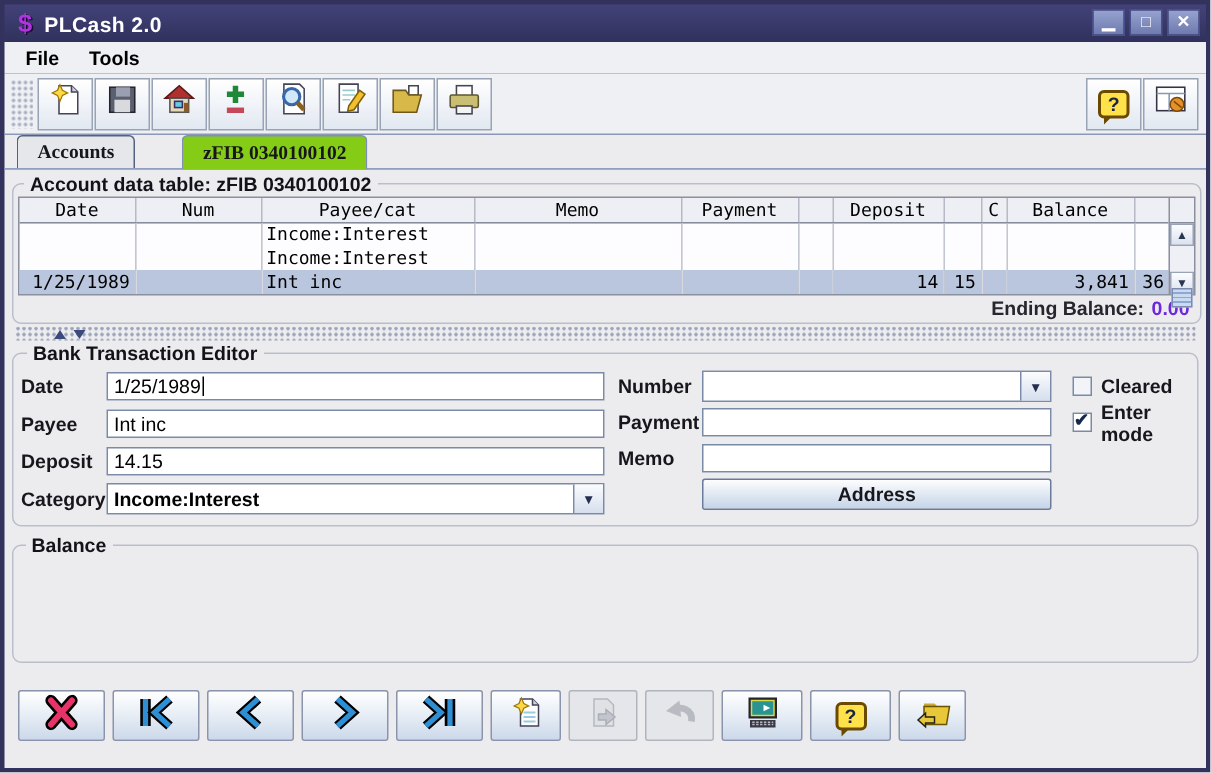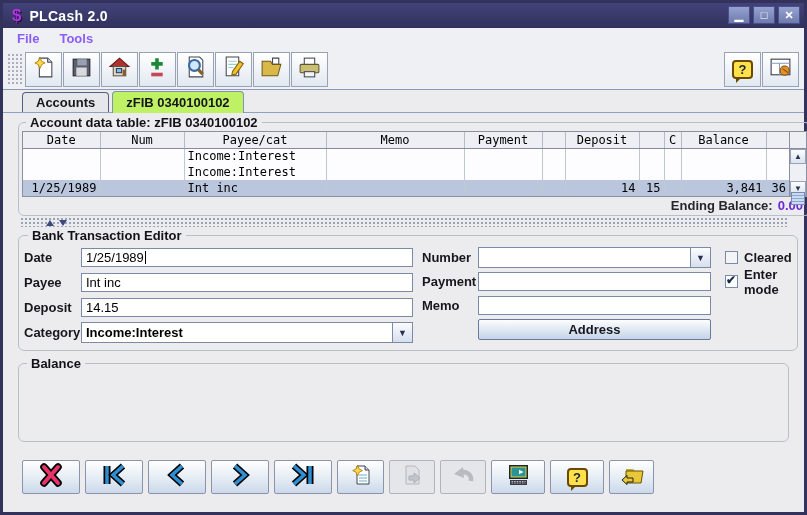--- a/index.html
+++ b/index.html
@@ -10,36 +10,36 @@
 
   
   .titlebar { height:25px; background:linear-gradient(180deg,#42427a,#31315c); display:flex; align-items:center; padding:0 5px; position:relative; flex:none; }
   .dollar-ic { color:#b233e0; font-weight:bold; font-size:17px; text-shadow:1px 1px 0 #1a0a30; margin:0 8px 0 4px; }
   .title-text { color:#ffffff; font-weight:bold; font-size:14px; letter-spacing:.3px; }
   .win-controls { position:absolute; right:4px; top:3px; display:flex; gap:3px; }
   .win-btn { width:22px; height:18px; background:linear-gradient(180deg,#96a2ce,#6e7aae); border:1px solid #47508a; color:#fff; font-size:11px; font-weight:bold; display:flex; align-items:center; justify-content:center; line-height:1; }
 
   
   .menubar { height:21px; background:#eef0f3; display:flex; align-items:center; gap:4px; padding-left:6px; flex:none; }
-  .menu-item { font-weight:bold; font-size:13px; color:#8b5cf6; padding:1px 8px; }
+  .menu-item { font-weight:bold; font-size:13px; color:#000000; padding:1px 8px; }
 
   
   .toolbar { height:41px; background:#eef0f3; border-bottom:1px solid #8b98b8; display:flex; align-items:center; padding:0 4px; flex:none; }
   .drag-handle { width:15px; height:33px; margin-right:3px; background-image:radial-gradient(#a8aec0 1px, transparent 1.2px); background-size:4px 4px; }
   .tb-btn { width:37px; height:35px; border:1px solid #99a3b6; background:linear-gradient(180deg,#ffffff,#e2e8f1); display:flex; align-items:center; justify-content:center; margin-right:1px; }
   .tb-spacer { flex:1; }
   .tb-btn svg { width:25px; height:25px; }
 
   
-  .tabbar { height:23px; display:flex; align-items:flex-end; padding-left:19px; position:relative; background:#ececef; flex:none; }
+  .tabbar { height:23px; display:flex; align-items:flex-start; padding-left:8px; position:relative; background:#ececef; flex:none;font-family:Liberation Serif, serif; }
   .tabbar::after { content:""; position:absolute; left:0; right:0; bottom:0; height:1px; background:#8fa0c4; }
   .tab { font-weight:bold; font-size:13px; color:#16161c; padding:2px 13px 3px; border:1px solid #55617f; border-bottom:none; border-radius:4px 4px 0 0; background:#e5e7eb; margin-right:3px; position:relative; }
-  .tab.active { background:#bef264; border-color:#8090b4; z-index:2; padding-top:3px; }
-
-  .main { background:#ececef; flex:1; padding:2px 13px 0; display:flex; flex-direction:column; }
+  .tab.active { background:#84cc16; border-color:#8090b4; z-index:2; padding-top:3px;margin-left:28px; }
+
+  .main { background:#ececef; flex:1; padding:2px 3px 0; display:flex; flex-direction:column; }
 
   
   fieldset { border:1px solid #b9bfca; border-radius:6px; margin:0 2px; }
   legend { font-weight:bold; font-size:13px; color:#121218; padding:0 4px; margin-left:4px; }
 
   
   .acct-fieldset { padding:1px 3px 1px; flex:none; }
   .tbl-wrap { display:flex; border:1px solid #8a90a0; }
   .acct-table { table-layout:fixed; border-collapse:collapse; width:766px; font-family:"DejaVu Sans Mono", monospace; font-size:12px; color:#000; }
   .acct-table th { height:16px; font-weight:normal; background:#edeff4; border-bottom:1px solid #878c9c; border-right:1px solid #b5bac6; text-align:center; overflow:hidden; white-space:nowrap; }

